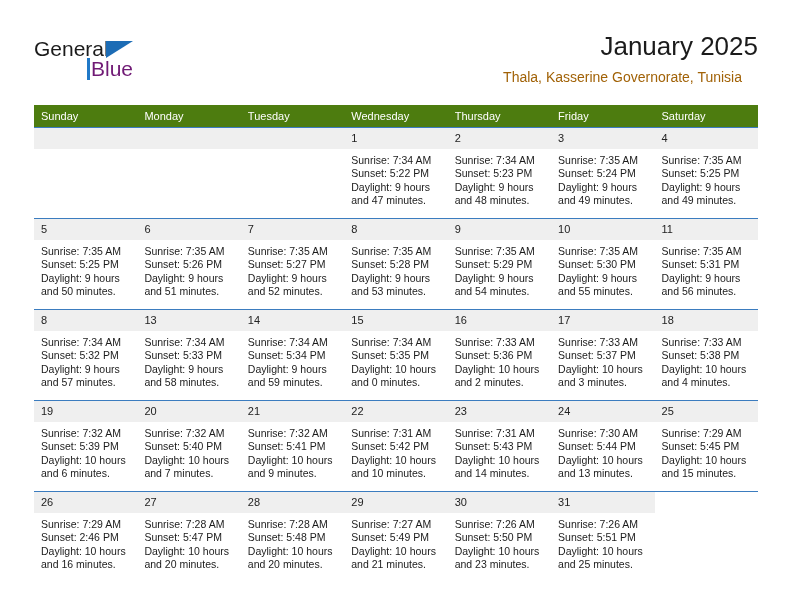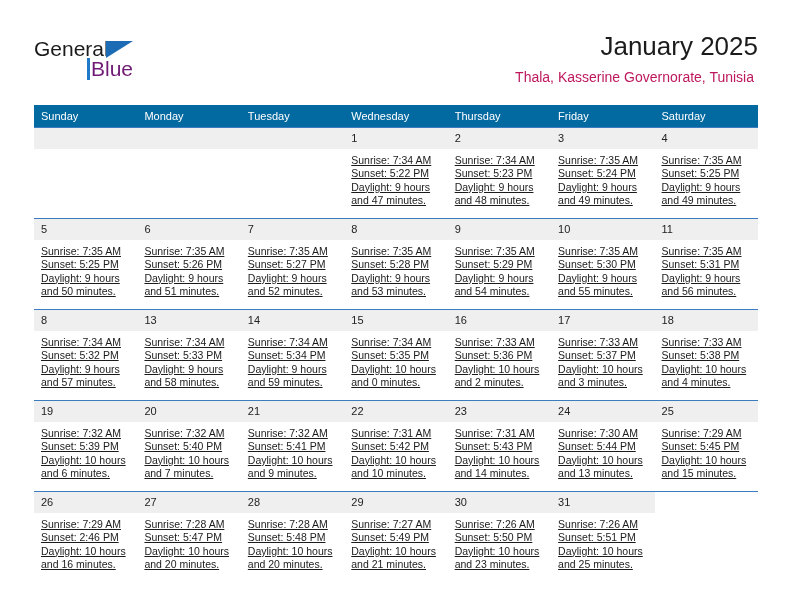--- a/index.html
+++ b/index.html
@@ -76,42 +76,42 @@
     position: absolute;
     right: 0;
     top: 0;
     font-size: 26px;
     color: #1b1b1b;
     text-align: left;
     line-height: 32px;
   }
   .subtitle {
     position: absolute;
-    right: 4px;
+    right: 16px;
     top: 38px;
     font-size: 14px;
-    color: #be185d;
+    color: #a16207;
     text-align: right;
     line-height: 18px;
   }
 
   
   .calendar {
     position: absolute;
     left: 34px;
     top: 105px;
     width: 724px;
   }
   table.cal {
     border-collapse: collapse;
     width: 724px;
     table-layout: fixed;
   }
   table.cal th {
-    background: #0369a1;
+    background: #4d7c0f;
     color: #ffffff;
     font-size: 11px;
     font-weight: normal;
     text-align: left;
     padding: 5px 0 5px 7px;
     height: 12px;
     border: none;
   }
   table.cal td {
     vertical-align: top;
@@ -138,21 +138,20 @@
   }
   .daynum.none {
     background: #ffffff;
     color: transparent;
   }
   .info {
     padding: 5px 5px 0 7px;
     font-size: 10.5px;
     line-height: 13.4px;
     color: #1b1b1b;
-    text-decoration: underline;
   }
   .info div {
     white-space: nowrap;
   }
 </style>
 </head>
 <body>
 
 <div class="page">
 

